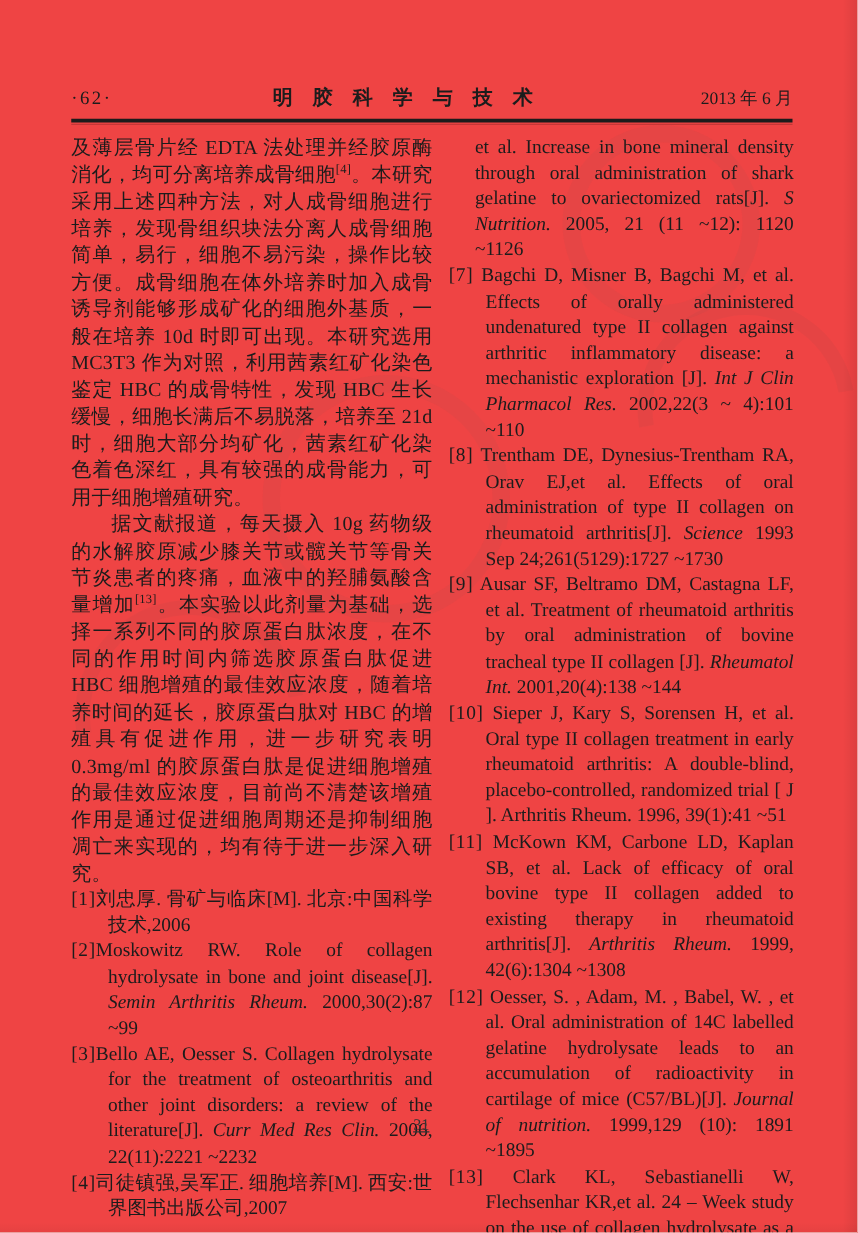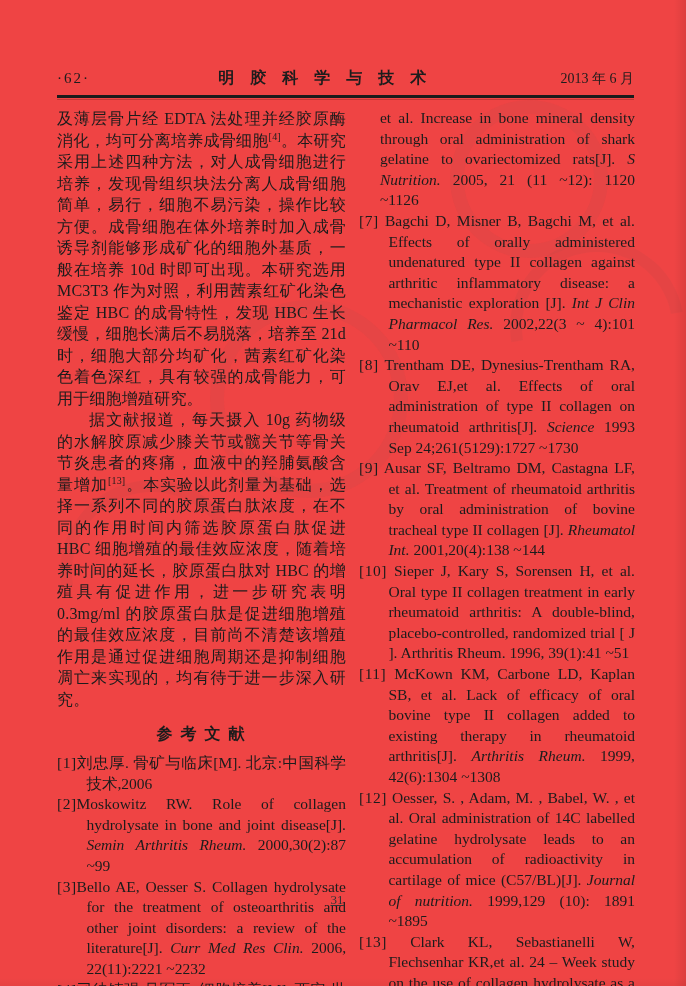--- a/index.html
+++ b/index.html
@@ -83,21 +83,20 @@
     <span class="hdr-date">2013 年 6 月</span>
   </div>
   <div class="rule"></div>
 
   <div class="columns">
     <div class="col">
       <div>
           <div class="para"><span>及薄层骨片经 EDTA 法处理并经胶原酶消化，均可分离培养成骨细胞</span><span class="sup">[4]</span><span>。本研究采用上述四种方法，对人成骨细胞进行培养，发现骨组织块法分离人成骨细胞简单，易行，细胞不易污染，操作比较方便。成骨细胞在体外培养时加入成骨诱导剂能够形成矿化的细胞外基质，一般在培养 10d 时即可出现。本研究选用 MC3T3 作为对照，利用茜素红矿化染色鉴定 HBC 的成骨特性，发现 HBC 生长缓慢，细胞长满后不易脱落，培养至 21d 时，细胞大部分均矿化，茜素红矿化染色着色深红，具有较强的成骨能力，可用于细胞增殖研究。</span></div>
           <div class="para indent"><span>据文献报道，每天摄入 10g 药物级的水解胶原减少膝关节或髋关节等骨关节炎患者的疼痛，血液中的羟脯氨酸含量增加</span><span class="sup">[13]</span><span>。本实验以此剂量为基础，选择一系列不同的胶原蛋白肽浓度，在不同的作用时间内筛选胶原蛋白肽促进 HBC 细胞增殖的最佳效应浓度，随着培养时间的延长，胶原蛋白肽对 HBC 的增殖具有促进作用，进一步研究表明 0.3mg/ml 的胶原蛋白肽是促进细胞增殖的最佳效应浓度，目前尚不清楚该增殖作用是通过促进细胞周期还是抑制细胞凋亡来实现的，均有待于进一步深入研究。</span></div>
         </div>
-      <div class="refs-heading">参 考 文 献</div>
       <div>
           <div class="ref"><span class="ref-label">[1]</span><span>刘忠厚. 骨矿与临床[M]. 北京:中国科学技术,2006</span></div>
           <div class="ref"><span class="ref-label">[2]</span><span>Moskowitz RW. Role of collagen hydrolysate in bone and joint disease[J]. </span><span class="it">Semin Arthritis Rheum.</span><span> 2000,30(2):87 ~99</span></div>
           <div class="ref"><span class="ref-label">[3]</span><span>Bello AE, Oesser S. Collagen hydrolysate for the treatment of osteoarthritis and other joint disorders: a review of the literature[J]. </span><span class="it">Curr Med Res Clin.</span><span> 2006, 22(11):2221 ~2232</span></div>
           <div class="ref"><span class="ref-label">[4]</span><span>司徒镇强,吴军正. 细胞培养[M]. 西安:世界图书出版公司,2007</span></div>
         </div>
     </div>
     <div class="col col-right">
       <div>
           <div class="ref cont"><span>et al. Increase in bone mineral density through oral administration of shark gelatine to ovariectomized rats[J]. </span><span class="it">S Nutrition.</span><span> 2005, 21 (11 ~12): 1120 ~1126</span></div>

